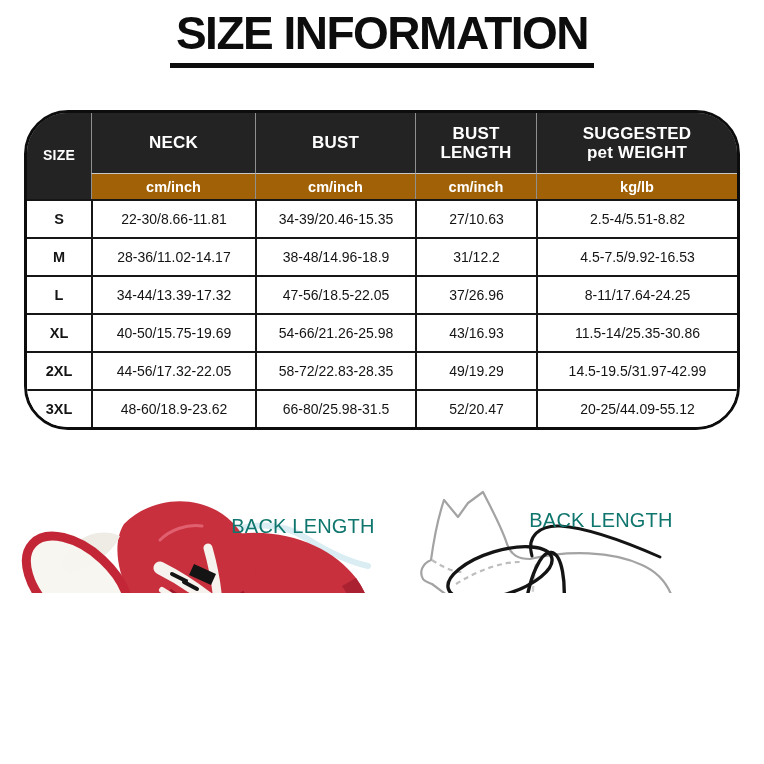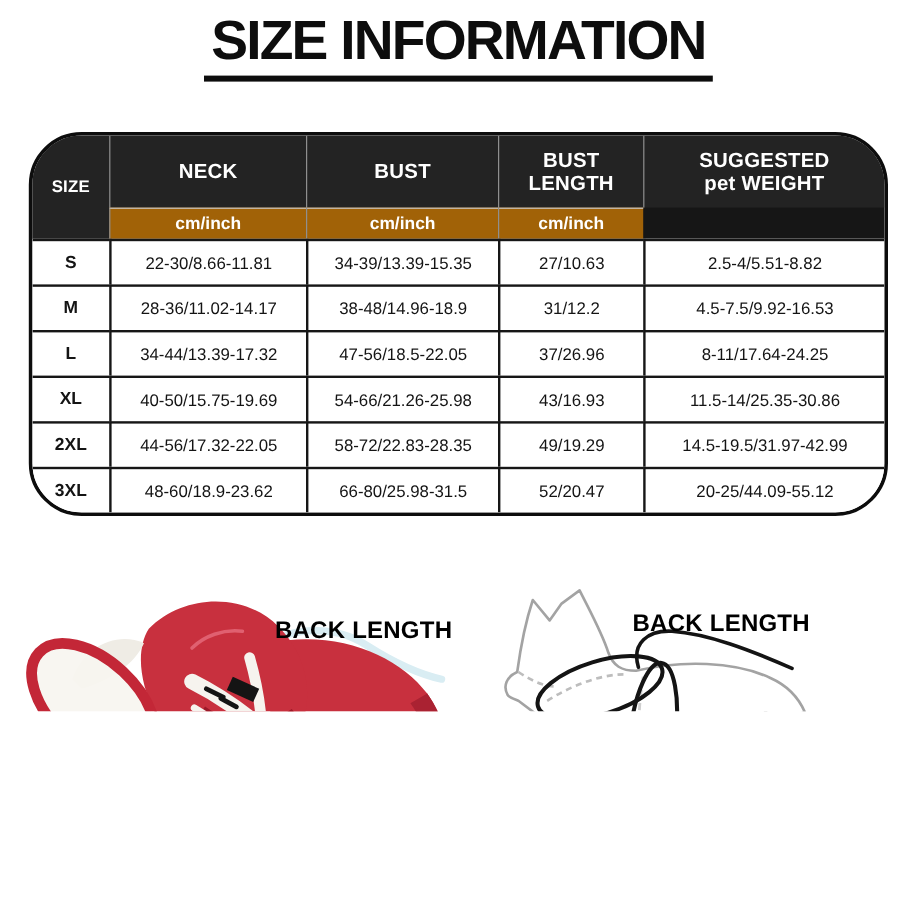--- a/index.html
+++ b/index.html
@@ -29,22 +29,22 @@
     border-left:1.5px solid #8f8f8f;border-top:1.5px solid #c9c9c9;}
   .u2{grid-column:2}.u3{grid-column:3}.u4{grid-column:4}.u5{grid-column:5}
   .tbody{height:228px;grid-template-rows:repeat(6,1fr);}
   .td{display:flex;align-items:center;justify-content:center;background:#fff;
     font-size:14px;color:#141414;border-top:2px solid #161616;white-space:nowrap;}
   .td.cell{border-left:2px solid #161616;}
   .td.szc{font-weight:bold;font-size:14.5px;}
 
   
   .diag{position:absolute;}
-  .diagram-label{position:absolute;transform:translateX(-50%);font-weight:bold;
-    font-size:20px;letter-spacing:.2px;color:#000000;white-space:nowrap;}
+  .diagram-label{position:absolute;transform:translateX(-50%);font-weight:normal;
+    font-size:20px;letter-spacing:.2px;color:#0f766e;white-space:nowrap;}
   #lbl-l-back{left:303px;top:515px;}
   #lbl-l-neck{left:120px;top:643px;}
   #lbl-l-bust{left:300px;top:707px;}
   #lbl-r-back{left:601px;top:509px;}
   #lbl-r-neck{left:501px;top:602px;}
   #lbl-r-bust{left:592px;top:599px;}
 </style>
 </head>
 <body>
 
@@ -67,26 +67,27 @@
         <span class="line">BUST</span>
         <span class="line">LENGTH</span>
       </div>
       <div class="th hdr">
         <span class="line">SUGGESTED</span>
         <span class="line">pet WEIGHT</span>
       </div>
       <div class="unit u2">cm/inch</div>
       <div class="unit u3">cm/inch</div>
       <div class="unit u4">cm/inch</div>
+      <div class="unit u5">kg/lb</div>
     </div>
 
     <div class="cols tbody">
       <div class="td szc">S</div>
       <div class="td cell">22-30/8.66-11.81</div>
-      <div class="td cell">34-39/13.39-15.35</div>
+      <div class="td cell">34-39/20.46-15.35</div>
       <div class="td cell">27/10.63</div>
       <div class="td cell">2.5-4/5.51-8.82</div>
 
       <div class="td szc">M</div>
       <div class="td cell">28-36/11.02-14.17</div>
       <div class="td cell">38-48/14.96-18.9</div>
       <div class="td cell">31/12.2</div>
       <div class="td cell">4.5-7.5/9.92-16.53</div>
 
       <div class="td szc">L</div>

